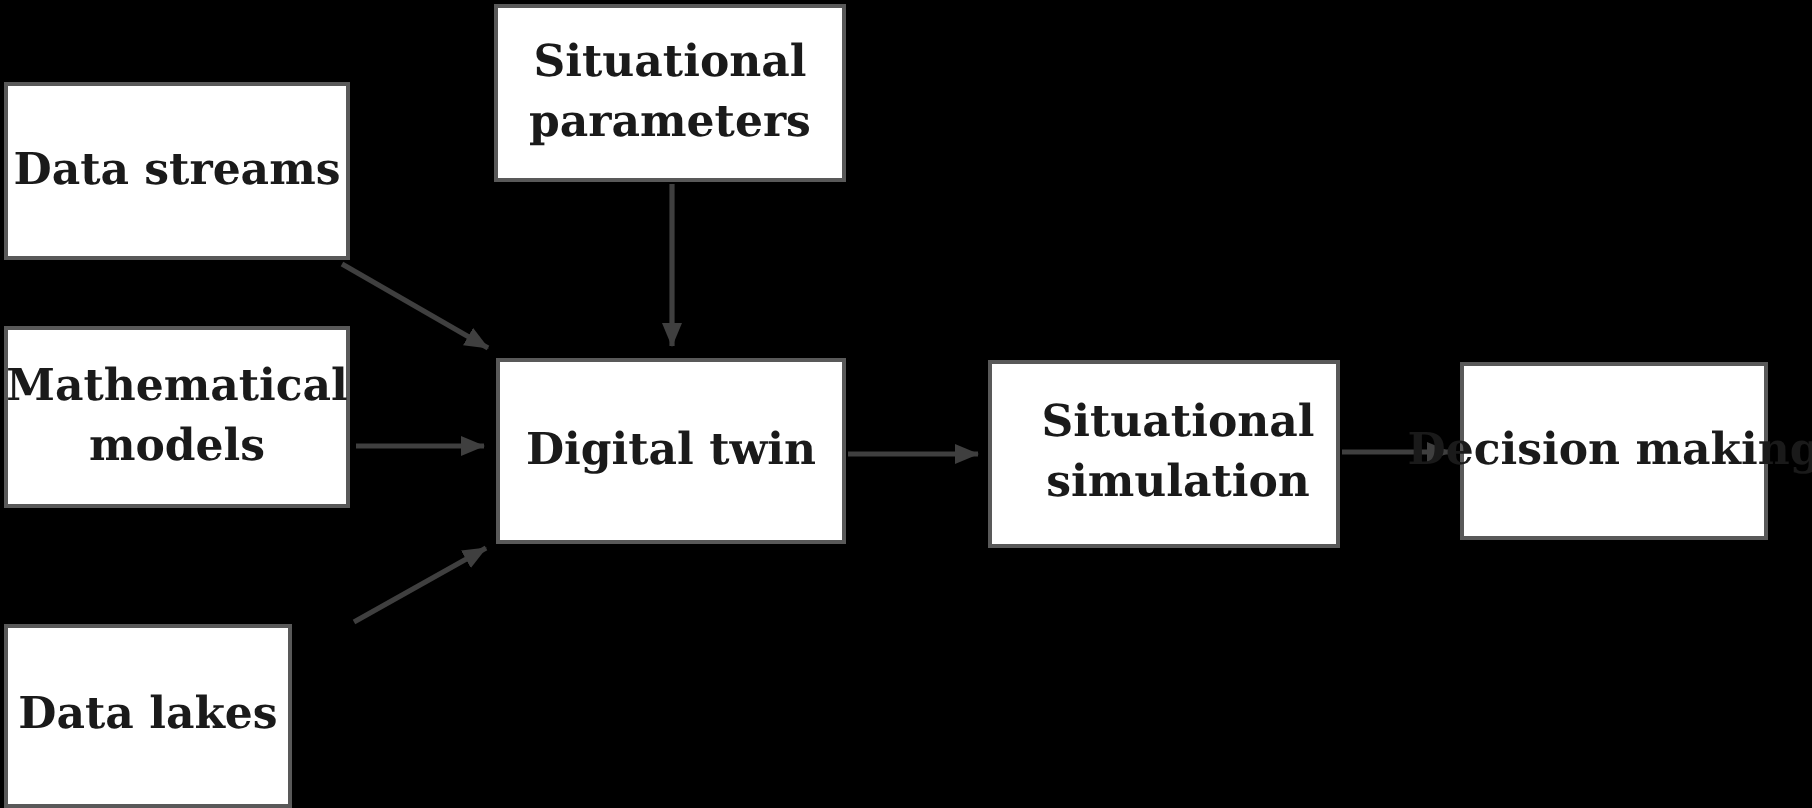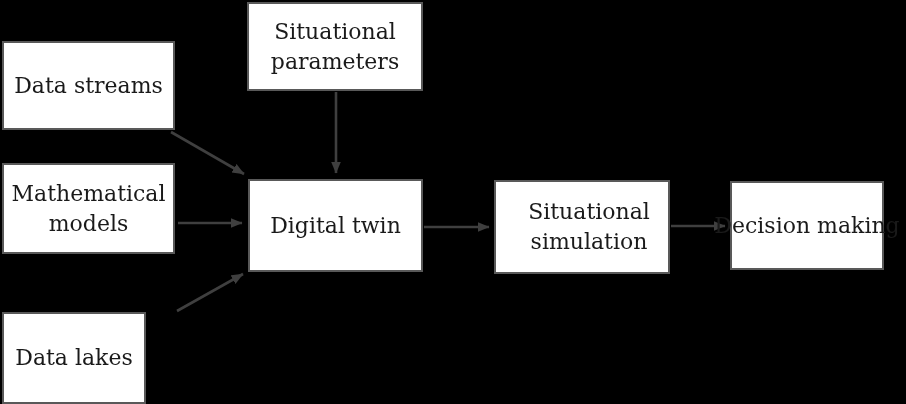--- a/index.html
+++ b/index.html
@@ -31,20 +31,21 @@
     background: var(--box_fill);
     border: 2px solid var(--box_border);
     color: var(--text);
     display: flex;
     align-items: center;
     justify-content: center;
     text-align: center;
     font-size: 22px;
     line-height: 1.35;
     padding: 2px;
+    font-weight: bold;
   }
   .node.nowrap { white-space: nowrap; padding: 15px; }
   .n-data-streams            { left: 2px;   top: 41px;  width: 173px; height: 89px; }
   .n-situational-parameters  { left: 247px; top: 2px;   width: 176px; height: 89px; }
   .n-mathematical-models     { left: 2px;   top: 163px; width: 173px; height: 91px; }
   .n-data-lakes              { left: 2px;   top: 312px; width: 144px; height: 92px; }
   .n-digital-twin            { left: 248px; top: 179px; width: 175px; height: 93px; }
   .n-situational-simulation  { left: 494px; top: 180px; width: 176px; height: 94px; padding-left: 16px; }
   .n-decision-making         { left: 730px; top: 181px; width: 154px; height: 89px; }
 </style>

